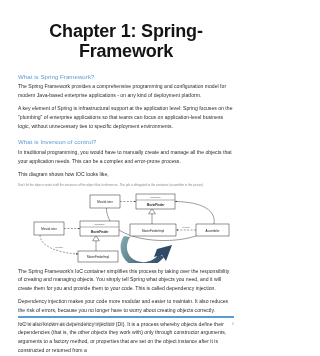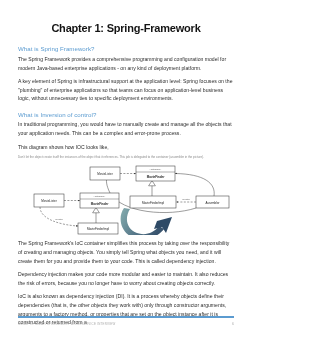--- a/index.html
+++ b/index.html
@@ -15,21 +15,21 @@
   }
   .page {
     position: relative;
     width: 252px;
     height: 356px;
     background: #ffffff;
     box-sizing: border-box;
     padding: 22px 18px 0 18px;
   }
   .chapter-title {
-    font-size: 11px;
+    font-size: 18px;
     font-weight: bold;
     color: #141414;
     text-align: center;
     letter-spacing: -0.2px;
     margin: 0 0 11px 0;
     line-height: 1.1;
   }
   .section-heading {
     font-size: 6.1px;
     font-weight: normal;

